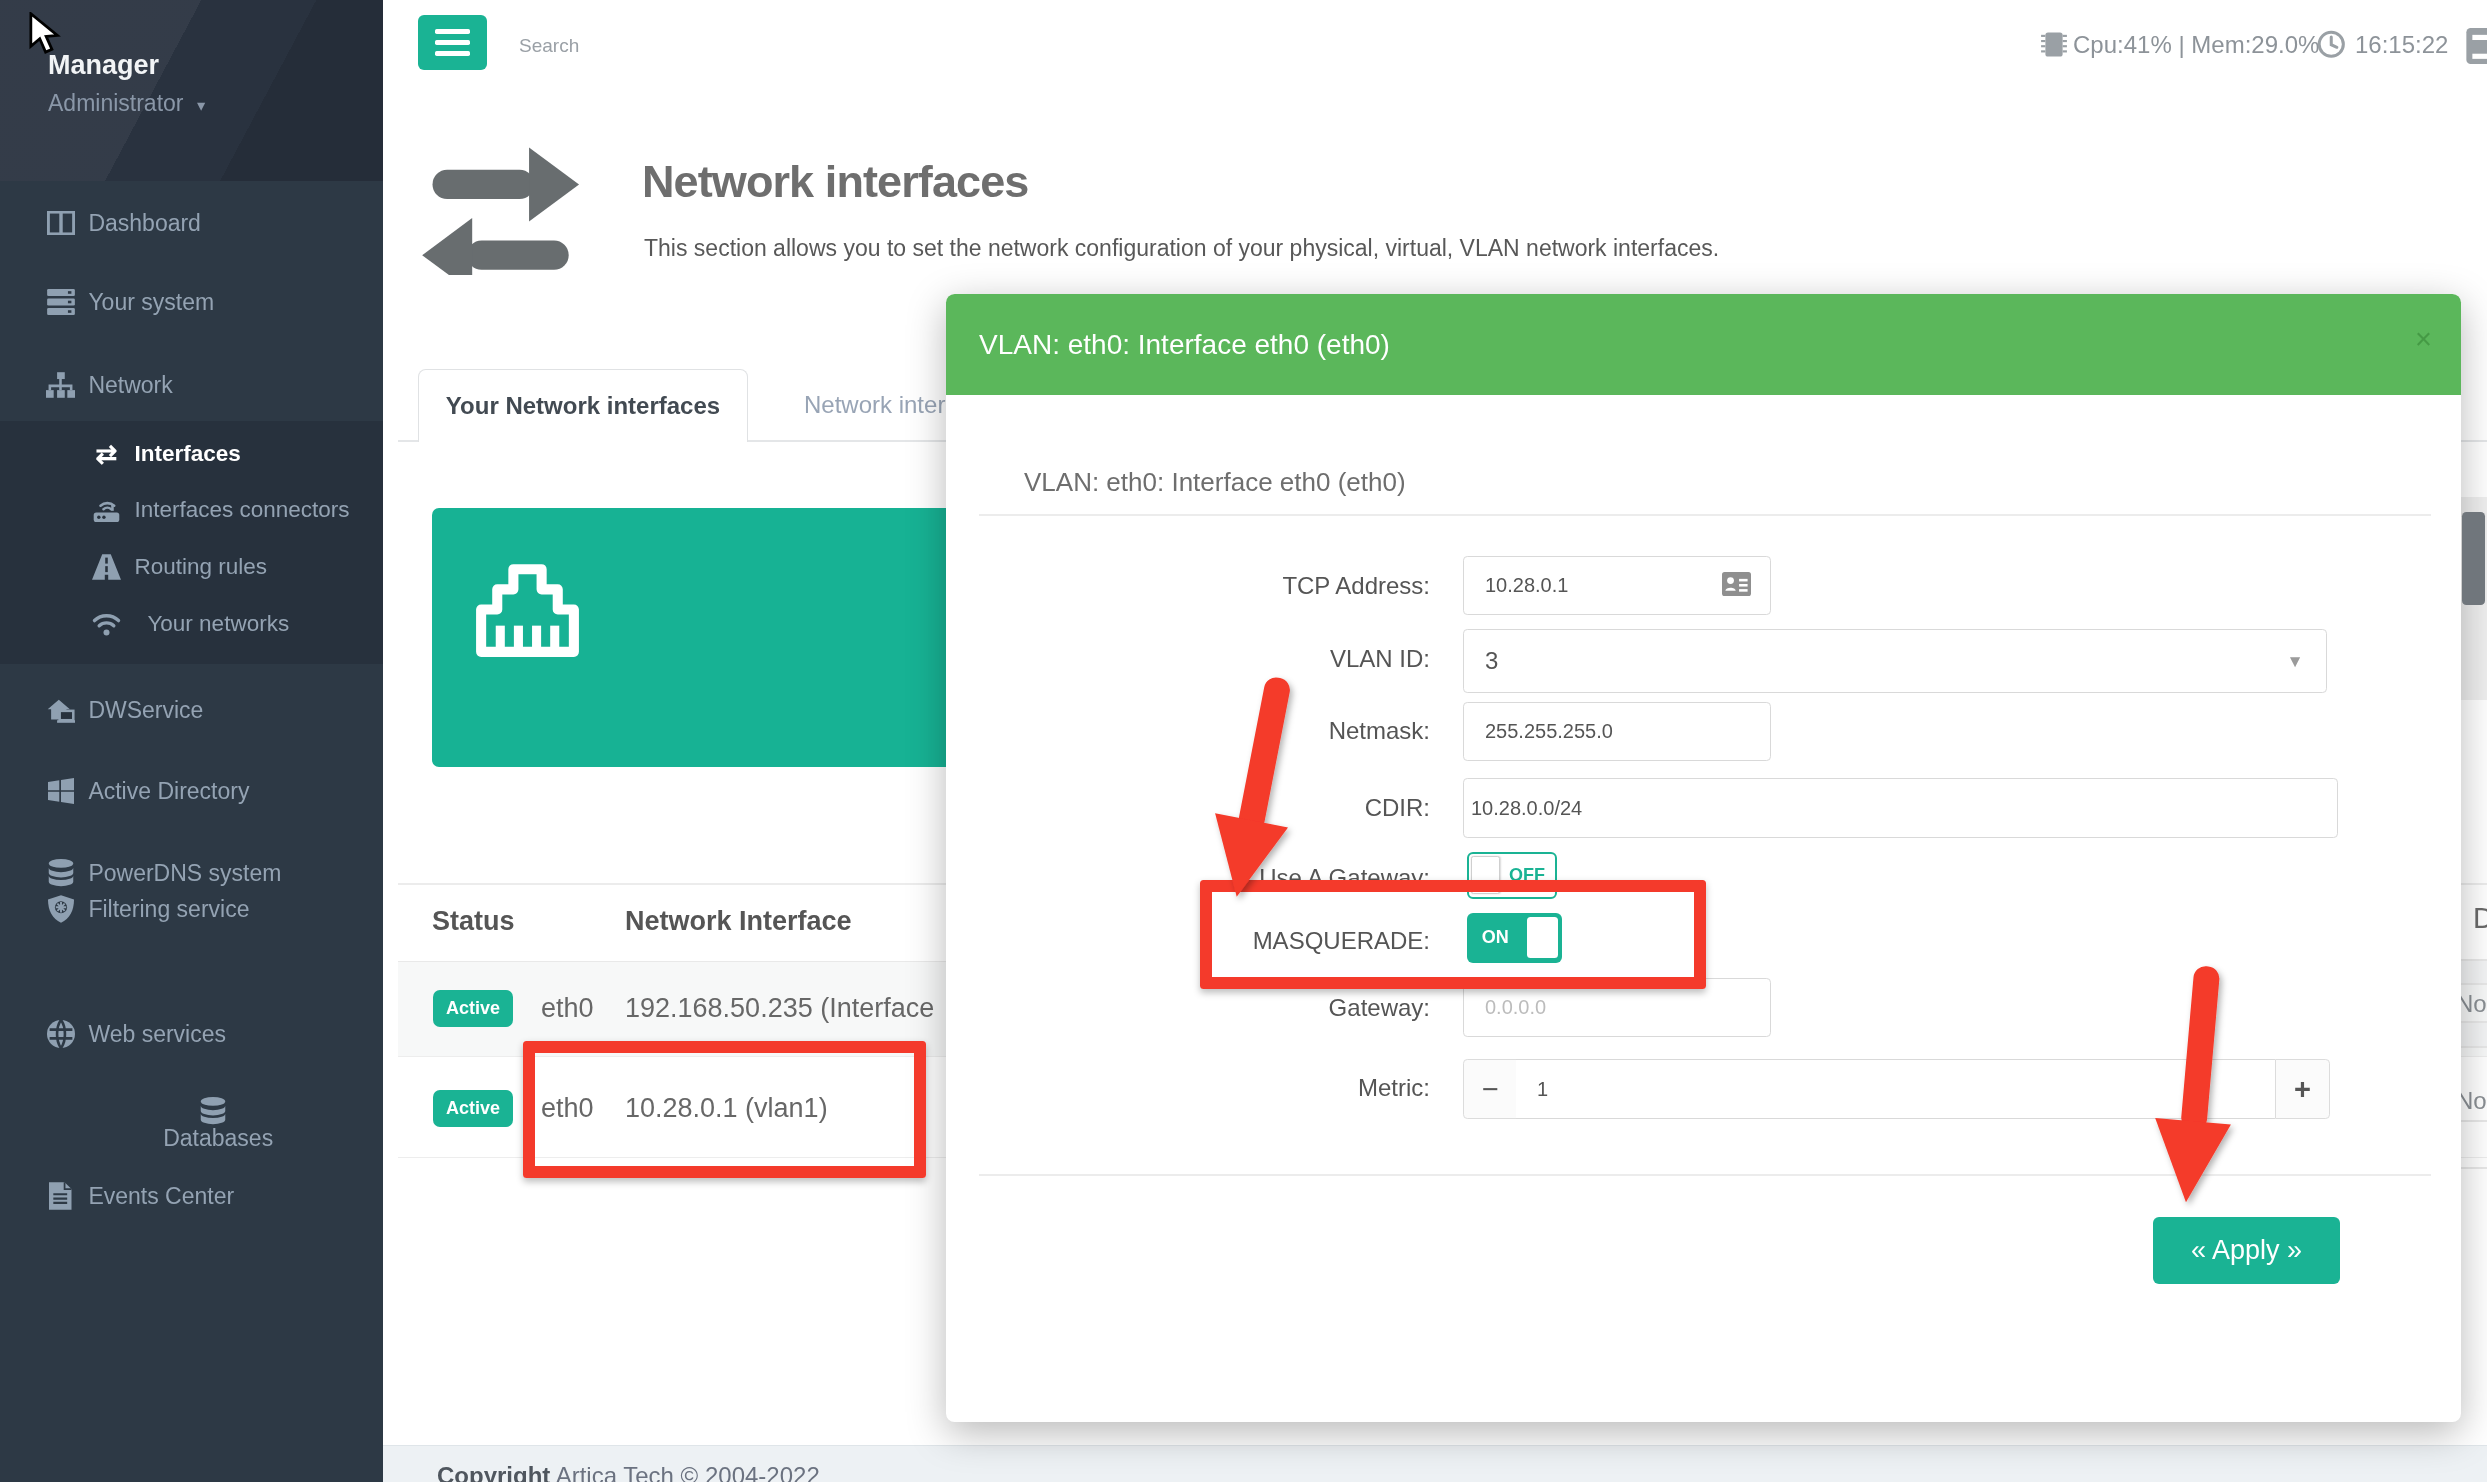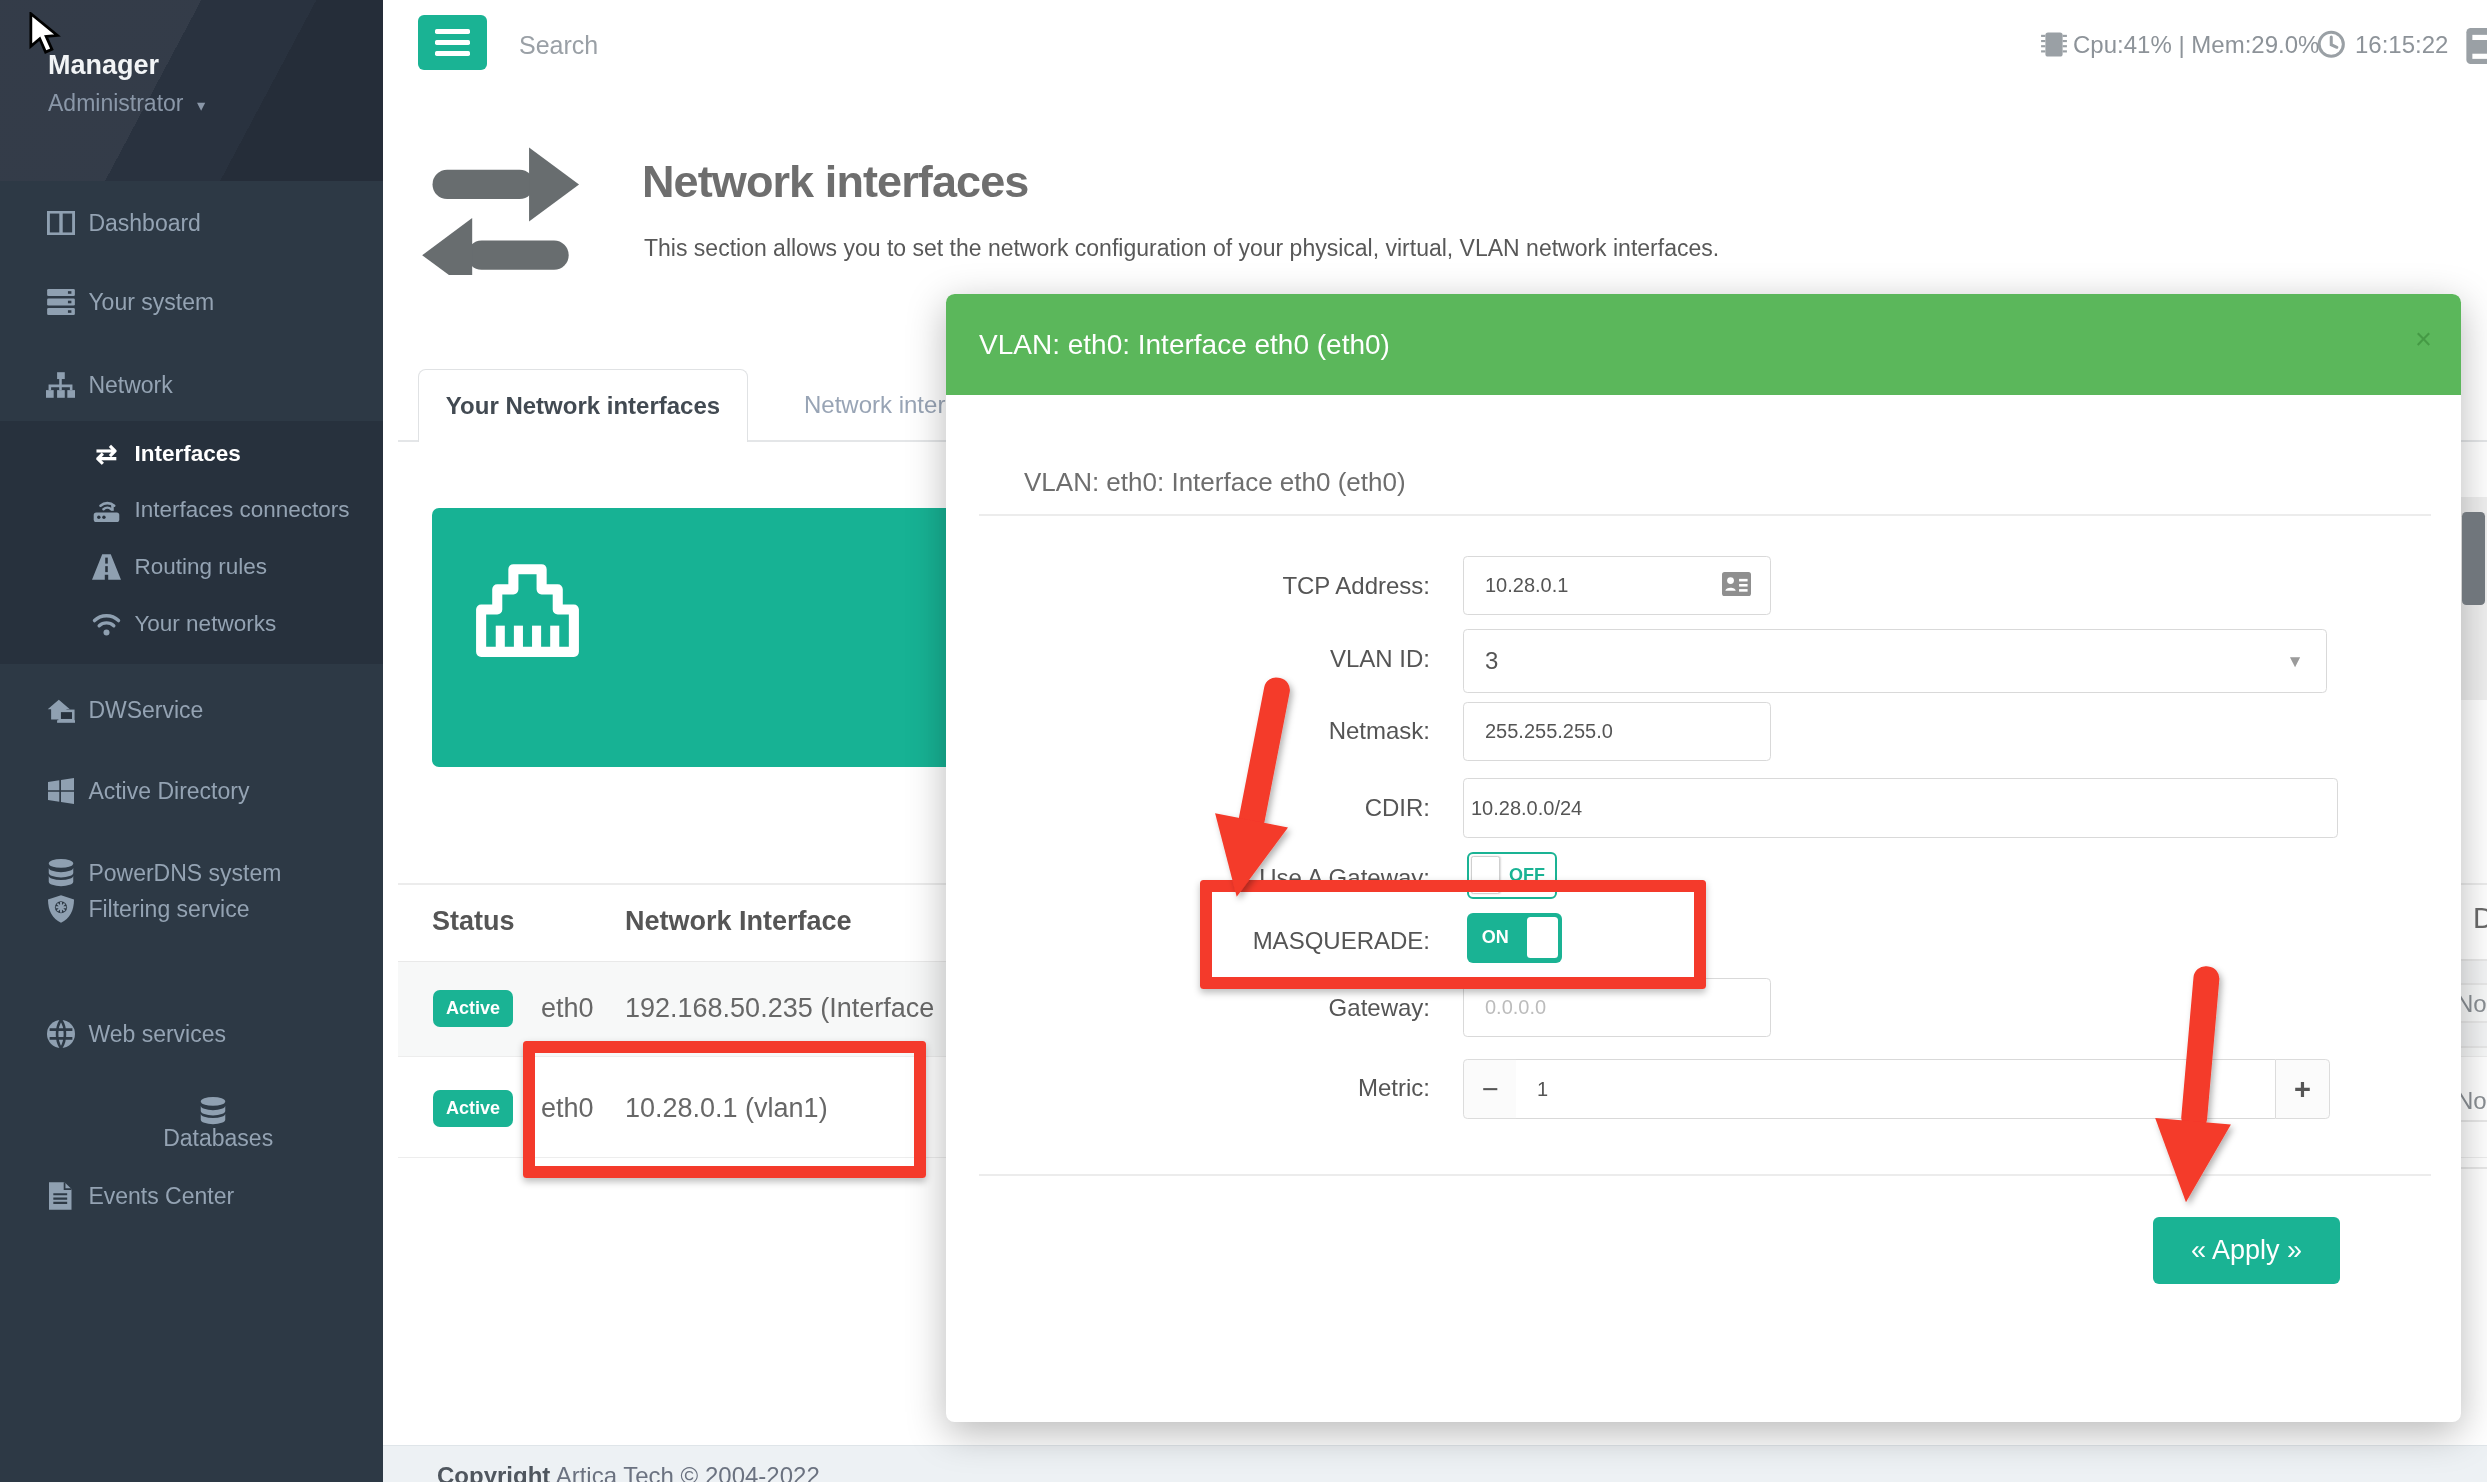--- a/index.html
+++ b/index.html
@@ -19,21 +19,21 @@
   .side-icon{display:inline-flex;width:35px;justify-content:center;color:#8fa0b1;}
   .side-item.lvl1{padding-left:43px;}
   .side-item.lvl2{padding-left:89px;font-size:22.5px;}
   .side-item.active{color:#ffffff;font-weight:bold;}
   .side-item.active .side-icon{color:#ffffff;}
 
   
   #topbar{left:383px;top:0;width:2104px;height:91px;background:#fff;}
   #hamburger{left:417px;top:14.7px;width:69px;height:55px;background:#1ab394;border:none;border-radius:6px;cursor:pointer;}
   #hamburger .bar{position:absolute;left:17.3px;width:35px;height:5.2px;background:#fff;border-radius:1.7px;}
-  #search-input{left:517px;top:24px;width:605px;height:43px;border:none;outline:none;font-size:25px;color:#0c4a6e;}
+  #search-input{left:517px;top:24px;width:605px;height:43px;border:none;outline:none;font-size:19px;color:#0c4a6e;}
   #search-input::placeholder{color:#9aa0a6;}
   .stat-text{color:#8d9399;font-size:24px;white-space:nowrap;}
 
   
   #page-title{left:642px;top:156px;font-size:45px;color:#6e6e6e;font-weight:bold;letter-spacing:-0.9px;}
   #page-subtitle{left:644px;top:235px;font-size:23px;color:#585858;}
 
   
   #tabbar-line{left:398px;top:440px;width:2090px;height:1.7px;background:#e4e6e8;}
   #tab-active{left:418px;top:369px;width:330px;height:73px;background:#fff;border:1.7px solid #e0e2e4;border-bottom:none;
@@ -173,21 +173,21 @@
       <span class="side-icon">
         <svg width="29" height="26" viewBox="0 0 34 30">
             <path d="M12 0 L22 0 L34 30 L19 30 L19 24 L15 24 L15 30 L0 30 Z" fill="#8fa0b1"></path>
             <rect x="15.5" y="4" width="3" height="7" fill="#27313d"></rect>
             <rect x="15.5" y="14" width="3" height="7" fill="#27313d"></rect>
           </svg>
       </span>
         <span class="lbl">Routing rules</span>
     </div>
 
-    <div class="side-item lvl2" style="top:605px;">
+    <div class="side-item lvl2" style="top:605px;gap:13px;">
       <span class="side-icon">
         <svg width="31" height="24" viewBox="0 0 36 28">
             <path d="M4 10 a20 20 0 0 1 28 0 M9.5 16 a12.5 12.5 0 0 1 17 0" fill="none" stroke="#8fa0b1" stroke-width="4" stroke-linecap="round"></path>
             <circle cx="18" cy="24" r="3.5" fill="#8fa0b1"></circle>
           </svg>
       </span>
         <span class="lbl">Your networks</span>
     </div>
 
     <div class="side-item lvl1" style="top:691px;">

